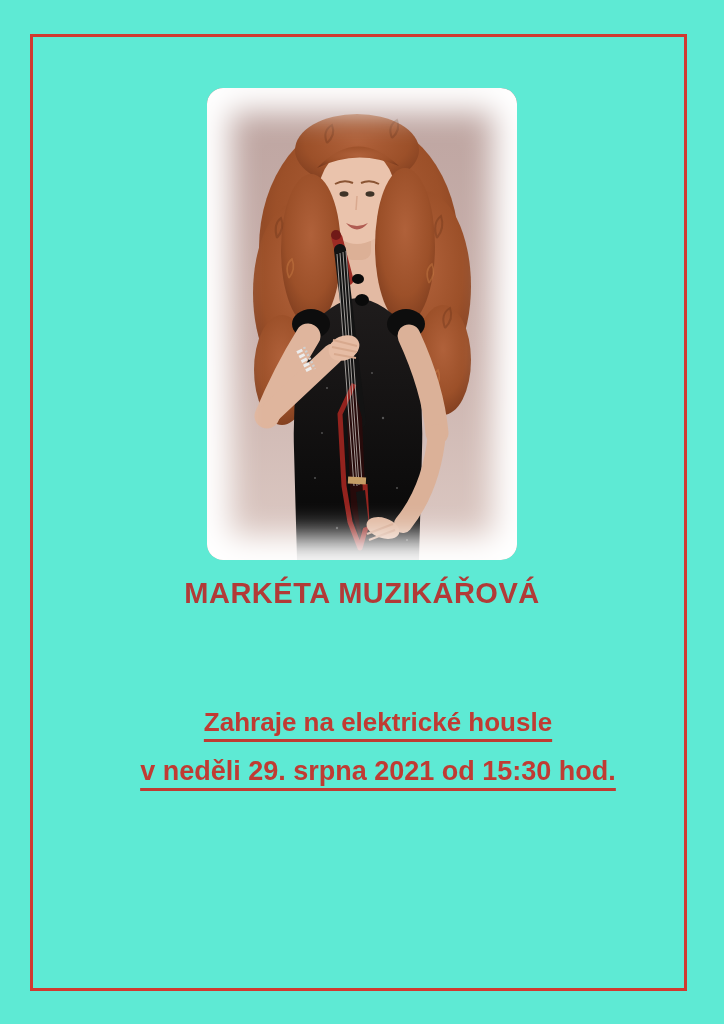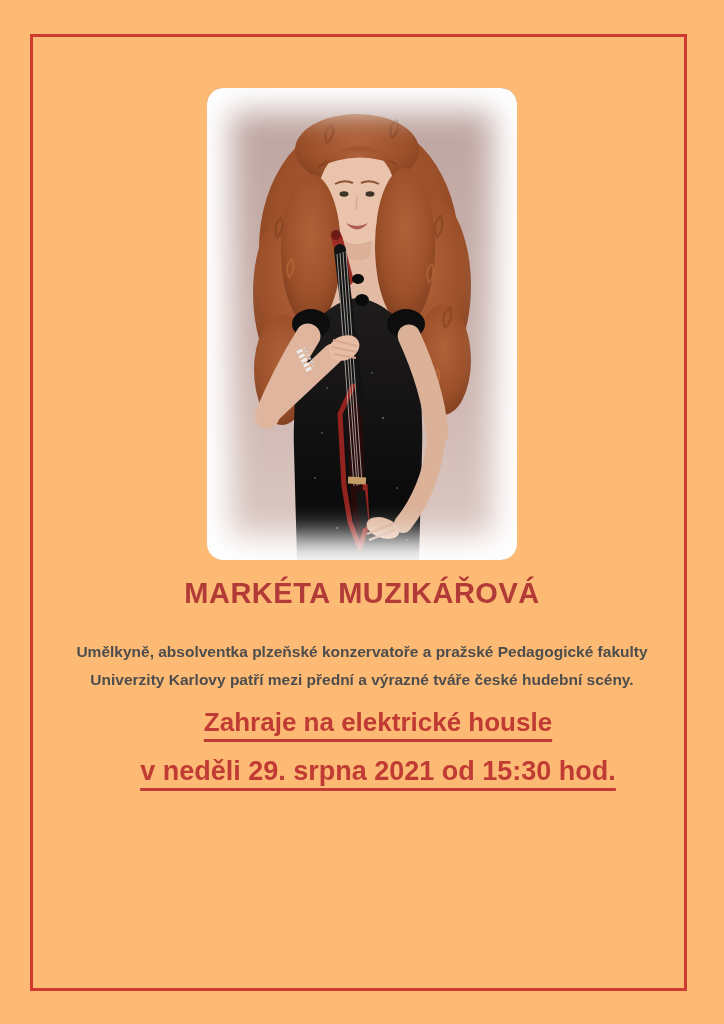--- a/index.html
+++ b/index.html
@@ -1,19 +1,19 @@
 <!DOCTYPE html>
 <html><head>
 <meta charset="utf-8">
 <style>
   html,body{margin:0;padding:0;background:#ffffff;}
   .page{
     position:relative;
     width:724px;height:1024px;
-    background:#fdba74;
+    background:#5eead4;
     font-family:"Liberation Sans",sans-serif;
     overflow:hidden;
   }
   .frame{
     position:absolute;
     left:30px;top:34px;
     width:657px;height:957px;
     border:3px solid #d03a30;
     box-sizing:border-box;
     pointer-events:none;
@@ -194,24 +194,20 @@
       <g stroke="#d2a287" stroke-width="2.2" fill="none">
         <path d="M 160 446 L 186 436"></path>
         <path d="M 162 452 L 188 442"></path>
       </g>
     </svg>
     <div class="vignette"></div>
   </div>
 
   <div class="title">MARKÉTA MUZIKÁŘOVÁ</div>
 
-  <div class="bio">
-    <div>Umělkyně, absolventka plzeňské konzervatoře a pražské Pedagogické fakulty</div>
-    <div>Univerzity Karlovy patří mezi přední a výrazné tváře české hudební scény.</div>
-  </div>
 
   <div class="event-line ev1">
     <span class="u">Zahraje na elektrické housle</span>
   </div>
   <div class="event-line ev2">
     <span class="u">v neděli 29. srpna 2021 od 15:30 hod.</span>
   </div>
 
 </div>
 

